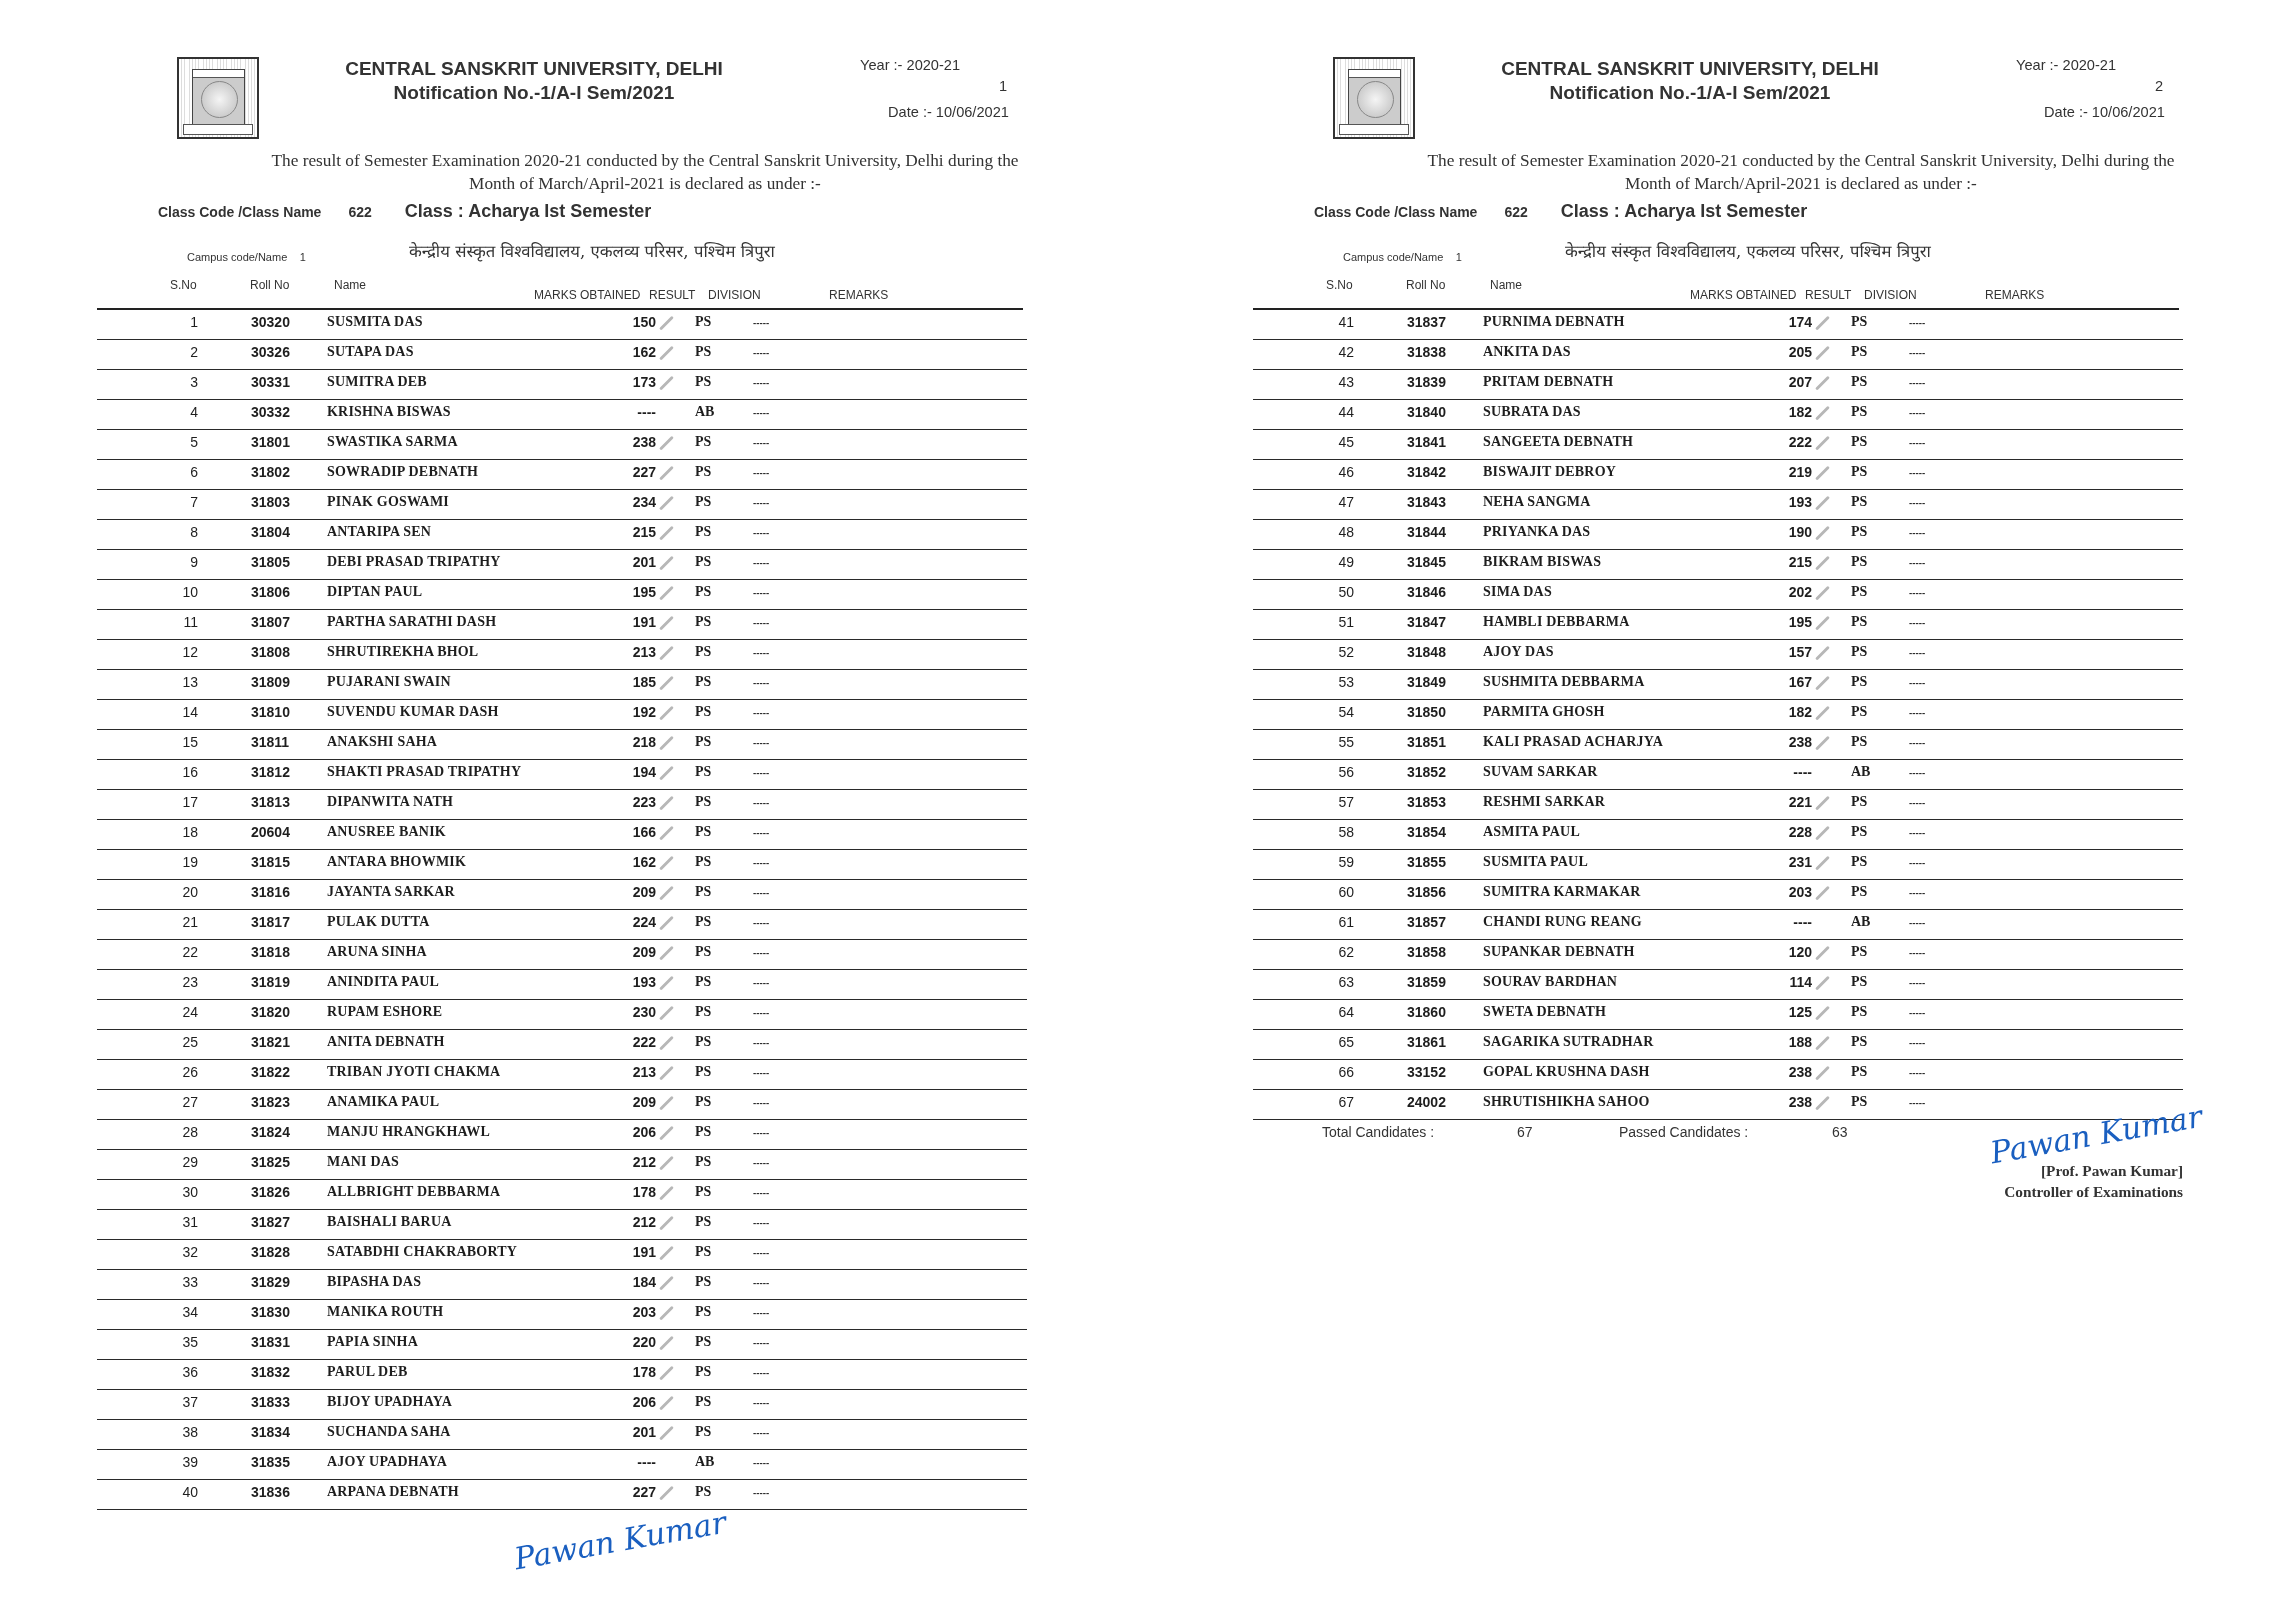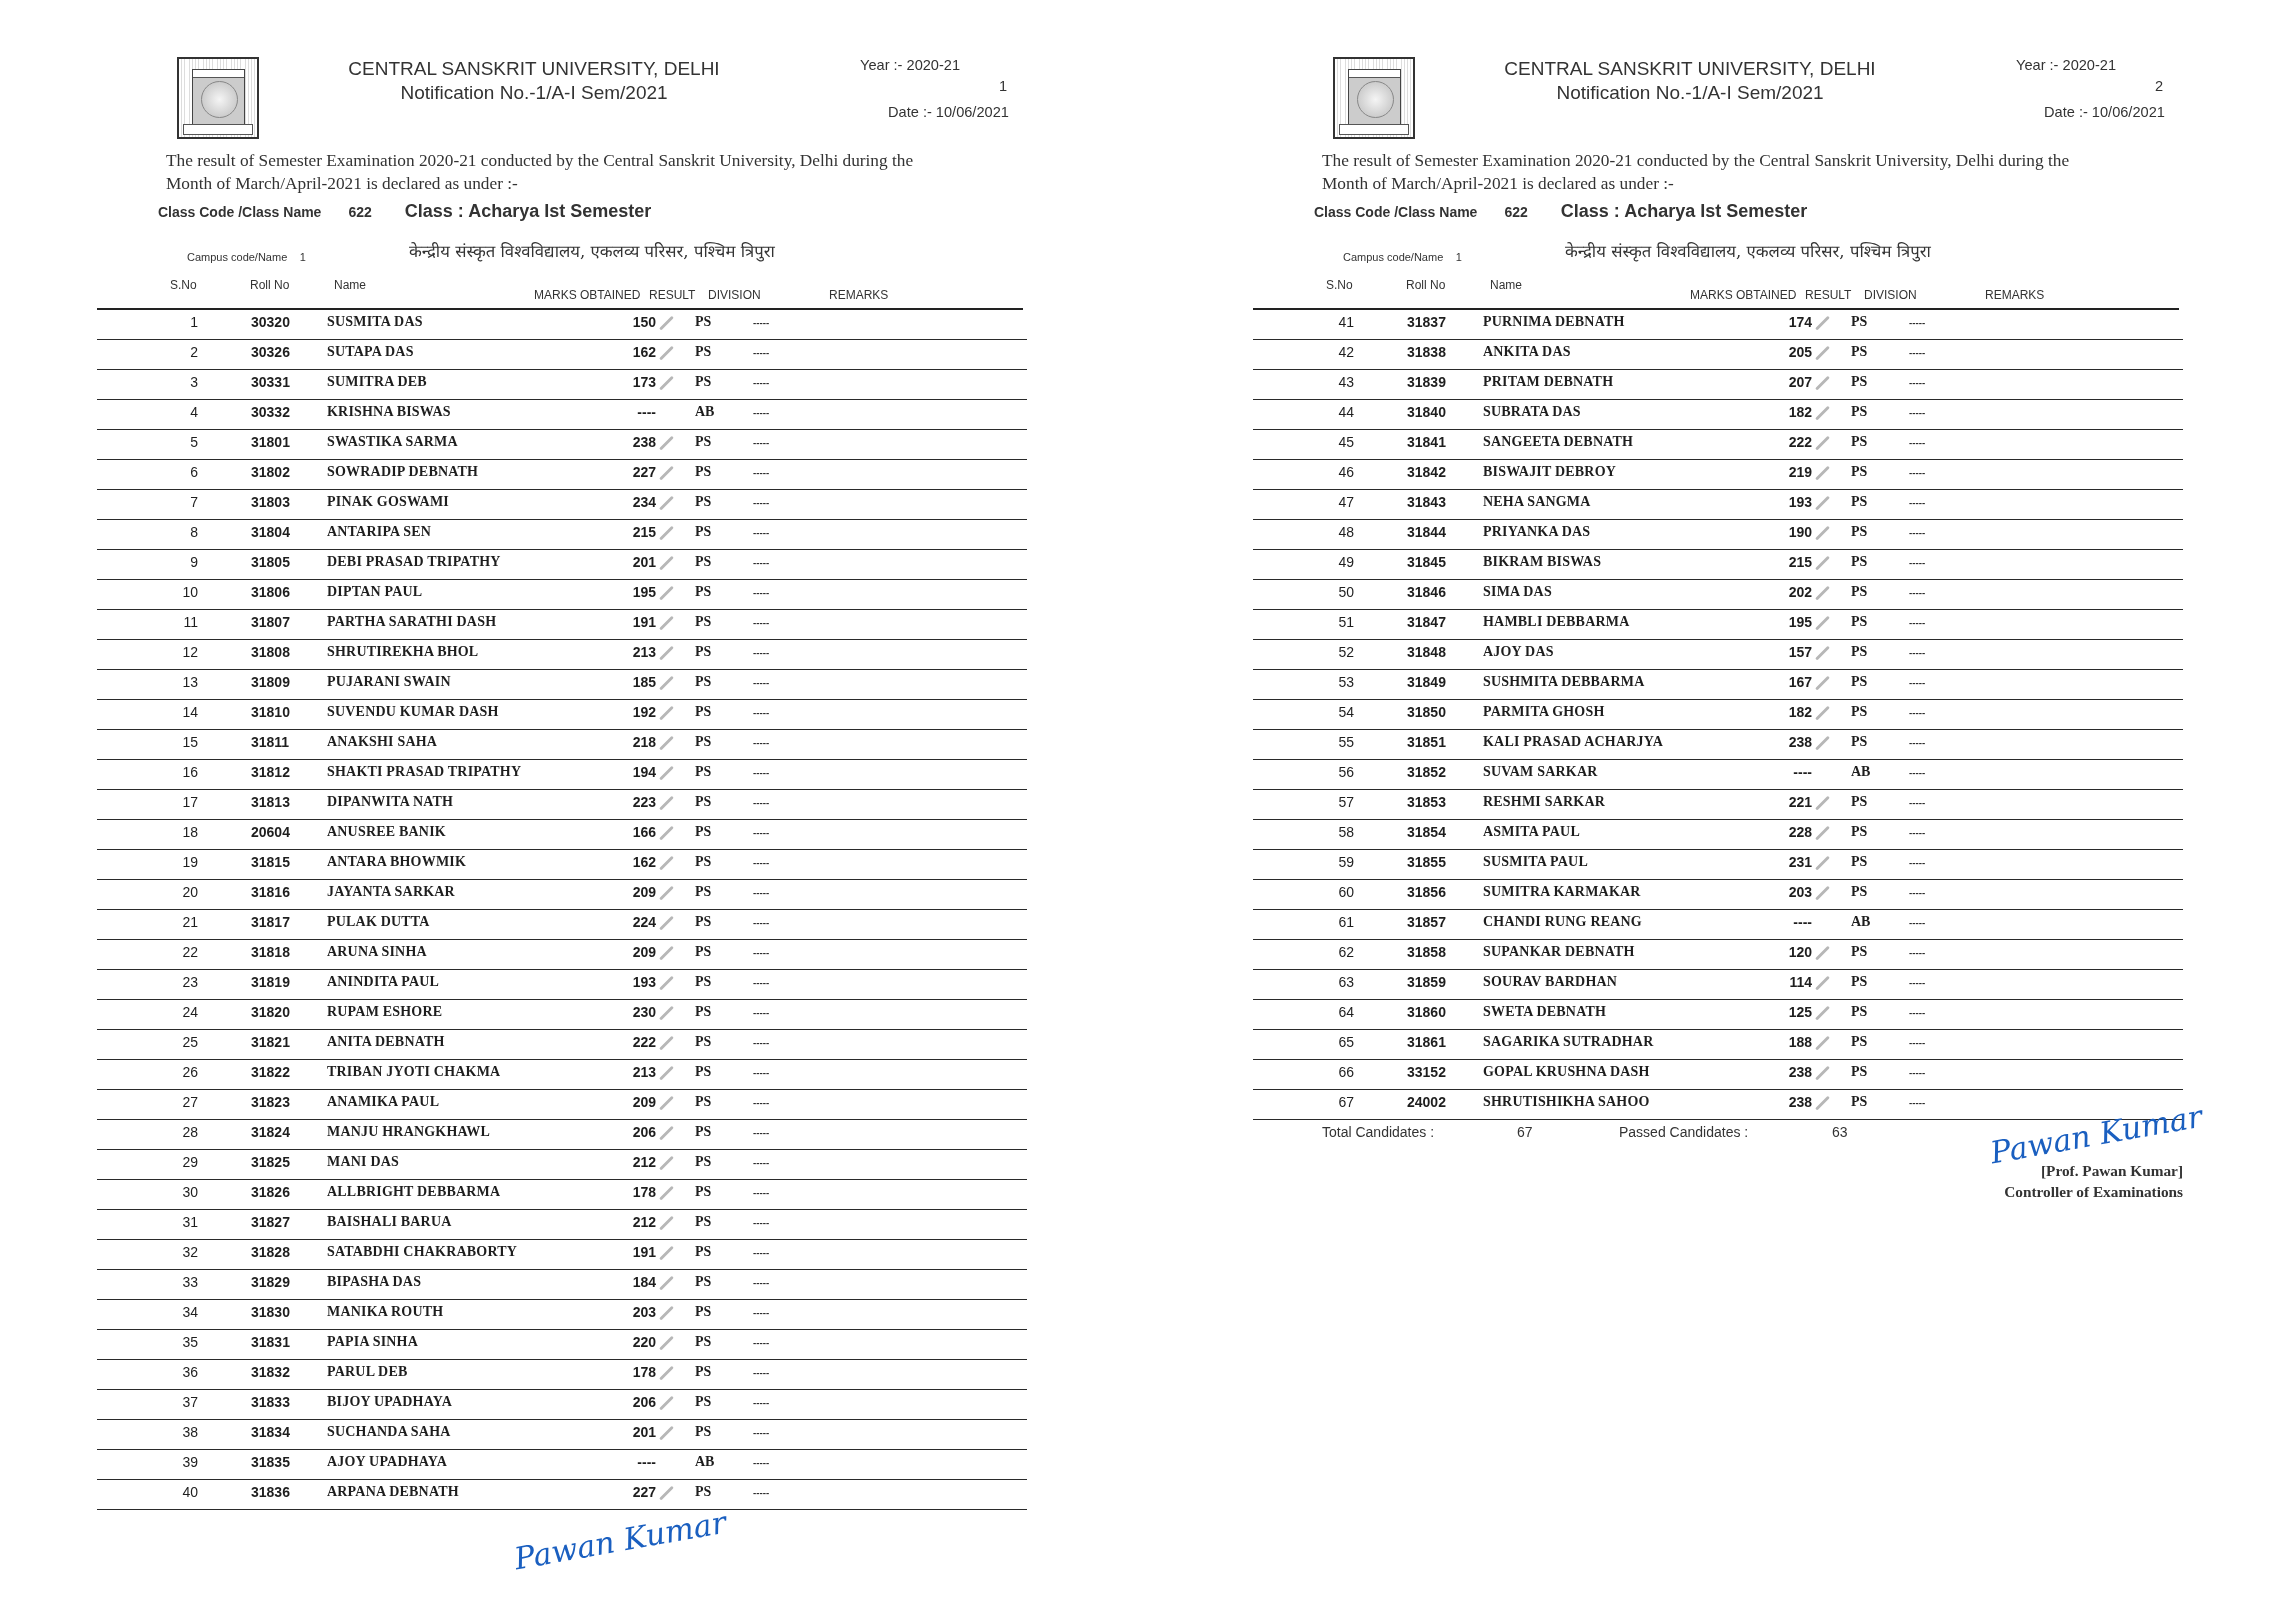--- a/index.html
+++ b/index.html
@@ -5,25 +5,25 @@
   html, body { margin:0; padding:0; background:#ffffff; }
   body { width:2295px; height:1624px; position:relative; overflow:hidden; color:#1e1e1e; }
   .page { position:absolute; top:0; width:1083px; height:1624px; }
   .page.p1 { left:97px; }
   .page.p2 { left:1253px; }
   .logo { position:absolute; left:80px; top:57px; width:82px; height:82px; border:2.8px double #333; box-sizing:border-box; background:repeating-linear-gradient(90deg,#fff 0 2.1px,#ddd 2.1px 2.8px); }
   .logo .inner { position:absolute; left:12.5px; top:9.7px; right:12.5px; bottom:11px; border:1.4px solid #444; background:#ccc; }
   .logo .circle { position:absolute; left:8.3px; top:11px; width:35px; height:35px; border-radius:50%; background:radial-gradient(#f5f5f5,#bbb); border:0.7px solid #888; }
   .logo .band-top { position:absolute; left:0; right:0; top:0; height:7px; background:#fff; border-bottom:0.7px solid #555; }
   .logo .band-bot { position:absolute; left:-9.7px; right:-9.7px; bottom:-9.7px; height:8.3px; background:#fff; border:0.7px solid #555; }
-  .title { position:absolute; left:208px; top:57px; width:458px; text-align:center; font-family:"Liberation Sans", sans-serif; font-weight:normal; font-size:19px; line-height:23.6px; color:#333; }
+  .title { position:absolute; left:208px; top:57px; width:458px; text-align:center; font-family:"Liberation Sans", sans-serif; font-weight:bold; font-size:19px; line-height:23.6px; color:#333; }
   .year { position:absolute; left:763px; top:57px; font-family:"Liberation Sans", sans-serif; font-size:14.6px; color:#333; }
   .pageno { position:absolute; left:902px; top:78px; font-family:"Liberation Sans", sans-serif; font-size:14.6px; color:#333; }
   .date { position:absolute; left:791px; top:104px; font-family:"Liberation Sans", sans-serif; font-size:14.6px; color:#333; }
-  .intro { position:absolute; left:69px; top:149px; width:958px; font-family:"Liberation Serif", serif; font-size:17.3px; line-height:23px; color:#333; }
+  .intro { position:absolute; left:69px; top:149px; width:958px; font-family:"Liberation Serif", serif; font-size:17.3px; line-height:23px; color:#333;text-align:center; }
   .classrow { position:absolute; left:61px; top:201px; font-family:"Liberation Sans", sans-serif; font-size:14px; font-weight:bold; color:#333; white-space:nowrap; }
   .classrow .code { margin-left:27px; }
   .classrow .cls { margin-left:33px; font-size:18px; }
   .campus { position:absolute; left:90px; top:251px; font-family:"Liberation Sans", sans-serif; font-size:11px; font-weight:normal; color:#333; white-space:nowrap; }
   .campus .cnum { margin-left:12.5px; }
   .hindi { position:absolute; left:312px; top:239px; font-family:"DejaVu Serif", serif; font-size:16.7px; color:#333; white-space:nowrap; }
   .thead { position:absolute; left:0; top:278px; width:930px; height:30.5px; font-family:"Liberation Sans", sans-serif; font-size:12px; color:#333; }
   .thead span { position:absolute; white-space:nowrap; }
   .hrule { position:absolute; left:0; width:926px; height:2.1px; background:#222; }
   .rows { position:absolute; left:0; top:310px; width:930px; }

